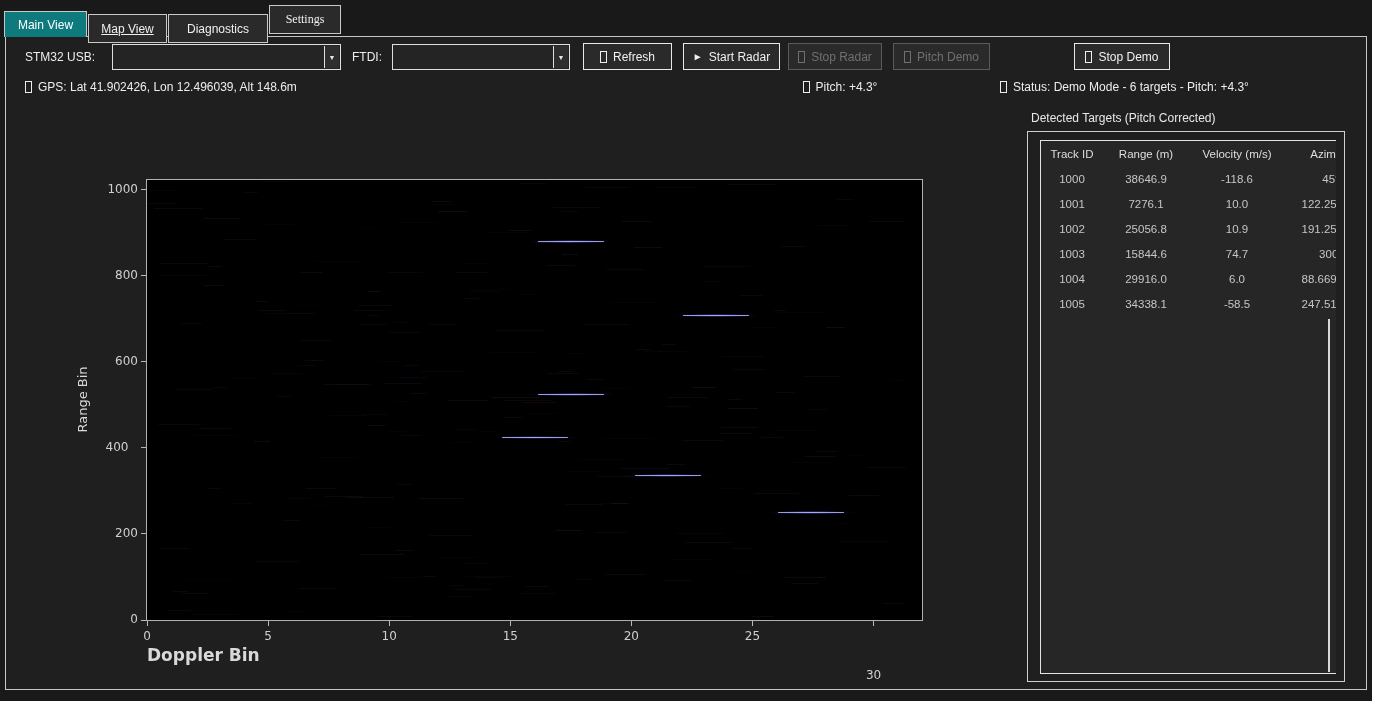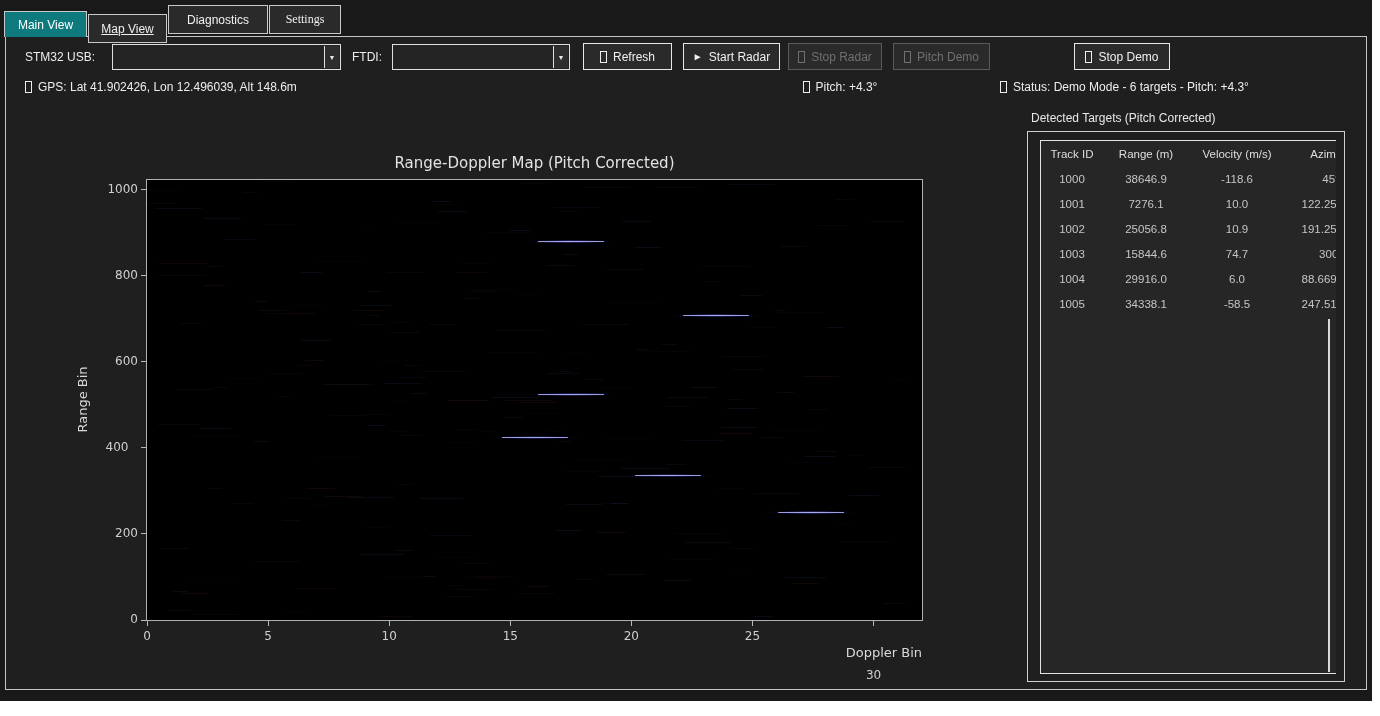--- a/index.html
+++ b/index.html
@@ -5,21 +5,21 @@
   html,body{margin:0;padding:0;background:#ffffff;}
   #canvas{position:relative;width:1380px;height:716px;background:#ffffff;overflow:hidden;
           font-family:"Liberation Sans",sans-serif;}
   #app-window{position:absolute;left:0;top:0;width:1372px;height:701px;background:#191919;}
 
   
   .tab{position:absolute;box-sizing:border-box;border:1px solid #c9c9c9;background:#2a2a2a;
        color:#f0f0f0;font-size:12px;display:flex;align-items:center;justify-content:center;z-index:3;}
   #tab-main{left:4px;top:11px;width:83px;height:26px;background:#0e7a7d;color:#ffffff;border-bottom:none;}
   #tab-map{left:88px;top:14px;width:79px;height:29px;text-decoration:underline;}
-  #tab-diag{left:168px;top:5px;width:100px;height:29px;}
+  #tab-diag{left:168px;top:14px;width:100px;height:29px;}
   #tab-settings{left:269px;top:5px;width:72px;height:29px;font-family:Liberation Serif, serif;}
 
   
   #pane{position:absolute;left:5px;top:36px;width:1360px;height:652px;background:#1f1f1f;
         border:1px solid #c6c6c6;z-index:1;}
 
   
   .tb-label{position:absolute;color:#ededed;font-size:12px;z-index:4;}
   #lbl-stm32{left:25px;top:50px;}
   #lbl-ftdi{left:352px;top:50px;}
@@ -51,21 +51,21 @@
   #gps-text{left:25px;}
   #pitch-text{left:780px;width:120px;text-align:center;}
   #status-text{left:1000px;}
 
   
   #chart-layer{position:absolute;left:0;top:0;width:1372px;height:701px;z-index:2;}
   #plot-area{position:absolute;left:146px;top:179px;width:775px;height:440px;background:#000000;
              border:1px solid #b0b0b0;overflow:hidden;}
   .chart-text{font-family:"DejaVu Sans",sans-serif;color:#d9d9d9;position:absolute;}
   #chart-title{left:147px;top:154px;width:775px;text-align:center;font-size:15px;color:#e2e2e2;}
-  #chart-xlabel{left:147px;top:645px;width:775px;text-align:right;font-size:13px;}
+  #chart-xlabel{left:147px;top:645px;width:775px;text-align:left;font-size:17px;font-weight:bold;}
   #chart-ylabel{left:-18px;top:392px;width:200px;text-align:center;font-size:13px;
                 transform:rotate(-90deg);}
   .tickmark{position:absolute;background:#b9b9b9;}
   .ticklabel{position:absolute;font-family:"DejaVu Sans",sans-serif;font-size:12px;color:#cfcfcf;}
   .ticklabel.x{width:40px;text-align:center;top:629px;}
   .ticklabel.y{width:42px;text-align:right;left:96px;}
   .streak{position:absolute;height:5px;}
   .streak .core{position:absolute;left:20%;right:20%;top:2px;height:1px;
                 background:rgba(175,185,255,0.85);border-radius:1px;}
   .noise-dash{position:absolute;height:1px;}
@@ -128,21 +128,20 @@
     <div class="btn" id="btn-stop-demo">
       <span class="tofu"></span>
       <span>Stop Demo</span>
     </div>
 
     <div class="status-text" id="gps-text"><span class="tofu inline"></span><span>GPS: Lat 41.902426, Lon 12.496039, Alt 148.6m</span></div>
     <div class="status-text" id="pitch-text"><span class="tofu inline"></span><span>Pitch: +4.3°</span></div>
     <div class="status-text" id="status-text"><span class="tofu inline"></span><span>Status: Demo Mode - 6 targets - Pitch: +4.3°</span></div>
 
     <div id="chart-layer">
-      <div class="chart-text" id="chart-title">Range-Doppler Map (Pitch Corrected)</div>
       <div id="plot-area">
           <div>
             <div class="noise-dash" style="left: 661.123px; top: 229px; width: 20.143px; background: rgba(85, 85, 175, 0.07);"></div>
             <div class="noise-dash" style="left: 216.331px; top: 234px; width: 26.1627px; background: rgba(150, 60, 60, 0.075);"></div>
             <div class="noise-dash" style="left: 211.789px; top: 144px; width: 28.279px; background: rgba(85, 85, 175, 0.067);"></div>
             <div class="noise-dash" style="left: 736.204px; top: 423px; width: 22.2446px; background: rgba(85, 85, 175, 0.09);"></div>
             <div class="noise-dash" style="left: 399.638px; top: 193px; width: 32.8052px; background: rgba(85, 85, 175, 0.094);"></div>
             <div class="noise-dash" style="left: 299.912px; top: 416px; width: 26.8826px; background: rgba(150, 60, 60, 0.067);"></div>
             <div class="noise-dash" style="left: 253.513px; top: 255px; width: 21.1102px; background: rgba(150, 60, 60, 0.082);"></div>
             <div class="noise-dash" style="left: 37.8175px; top: 399px; width: 48.2971px; background: rgba(85, 85, 175, 0.04);"></div>

